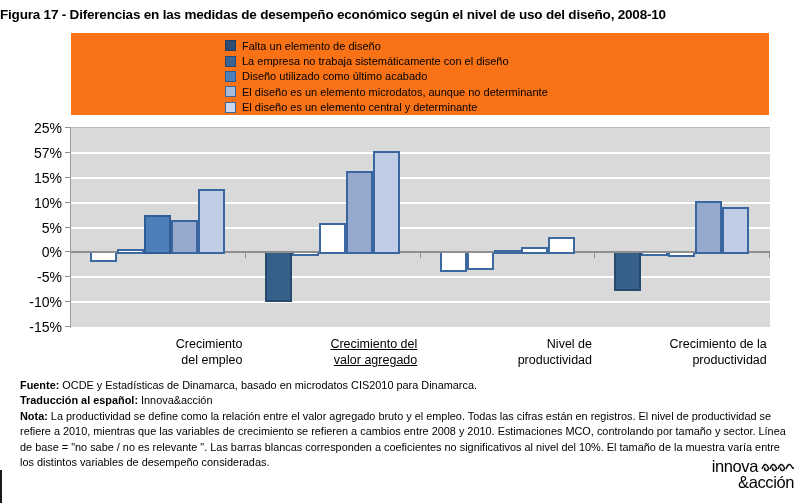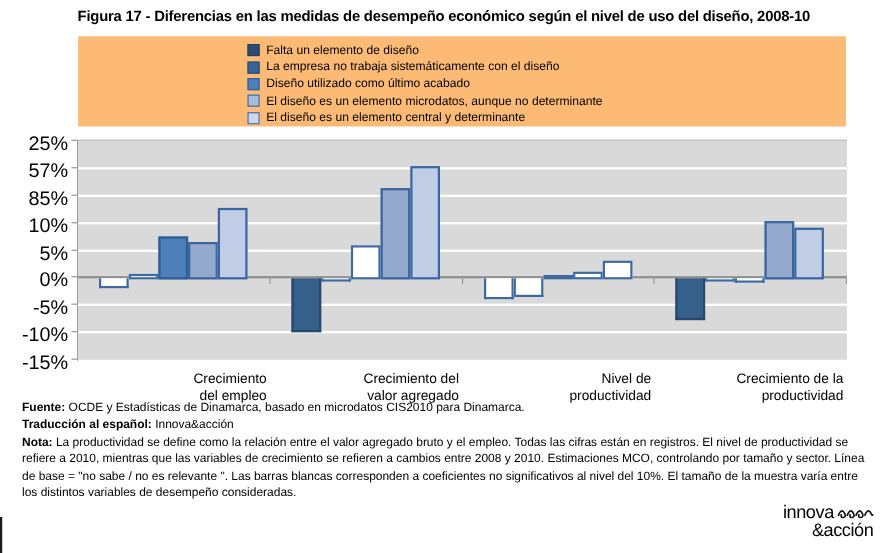--- a/index.html
+++ b/index.html
@@ -1,41 +1,41 @@
 <!DOCTYPE html>
 <html><head>
 <meta charset="utf-8">
 <style>
   html,body{margin:0;padding:0;background:#fff;}
   body{font-family:"Liberation Sans","DejaVu Sans",sans-serif;color:#000;}
   #page{position:relative;width:807px;height:503px;background:#fff;overflow:hidden;}
 
-  #title{position:absolute;top:7px;left:0;width:100%;text-align:center;
+  #title{position:absolute;top:7px;left:0;width:100%;text-align:left;
          font-size:13.5px;font-weight:bold;letter-spacing:-0.2px;}
 
-  #legend-box{position:absolute;left:71px;top:33px;width:698px;height:82px;background:#fdba74;}
+  #legend-box{position:absolute;left:71px;top:33px;width:698px;height:82px;background:#f97316;}
   #legend-items{position:absolute;left:154px;top:5px;}
   .legend-item{display:flex;align-items:center;height:15.4px;font-size:11px;}
   .legend-swatch{width:9px;height:9px;margin-right:6px;flex:0 0 auto;}
 
   #chart{position:absolute;left:0;top:115px;width:807px;height:263px;}
   #plot{position:absolute;left:71px;top:12px;width:699px;height:199px;background:#d9d9d9;
         border-top:1px solid #bdbdbd;}
   .gridline{position:absolute;left:0;width:100%;height:2px;background:#ffffff;}
   #zero-line{position:absolute;left:0;width:100%;height:2px;background:#8f8f8f;z-index:1;}
   #axis-line{position:absolute;left:70px;top:12px;width:1px;height:201px;background:#9b9b9b;}
   .ytick{position:absolute;width:5px;height:1px;background:#8f8f8f;left:65px;}
-  .ylabel{position:absolute;left:0;width:62px;text-align:right;font-size:18px;}
+  .ylabel{position:absolute;left:0;width:62px;text-align:right;font-size:14px;}
   .xtick{position:absolute;width:1px;height:5px;background:#8f8f8f;z-index:2;}
   .bar-group{position:absolute;height:100%;top:0;}
   .bar{position:absolute;box-sizing:border-box;z-index:2;}
   .cat-label{position:absolute;width:170px;text-align:right;font-size:12.5px;line-height:16px;
              white-space:pre-line;transform:translateX(-50%);}
 
-  #footer{position:absolute;left:20px;top:364px;width:772px;font-size:10.9px;line-height:15.4px;}
+  #footer{position:absolute;left:20px;top:378px;width:772px;font-size:10.9px;line-height:15.4px;}
   #footer b{font-weight:bold;}
   #footer p{margin:0;}
 
   #logo{position:absolute;right:13px;top:458px;text-align:right;line-height:16px;
         font-size:16.5px;letter-spacing:-0.4px;font-weight:500;}
   #logo .row1{display:flex;align-items:flex-end;justify-content:flex-end;}
   #logo svg{margin:0 0 2px 2px;}
   #scan-artifact{position:absolute;left:0;top:470px;width:2px;height:33px;background:#1a1a1a;}
 </style>
 </head>
@@ -110,37 +110,37 @@
           <div class="bar" style="left: 54px; width: 27px; top: 125.375px; height: 3.98px; border-top: none; background: rgb(255, 255, 255); border-right: 2px solid rgb(60, 105, 160); border-bottom: 2px solid rgb(60, 105, 160); border-left: 2px solid rgb(60, 105, 160); border-image: initial;"></div>
           <div class="bar" style="left: 81px; width: 27px; top: 73.1375px; height: 53.2375px; background: rgb(149, 169, 206); border: 2px solid rgb(58, 102, 160);"></div>
           <div class="bar" style="left: 108px; width: 27px; top: 79.1075px; height: 47.2675px; background: rgb(193, 205, 230); border: 2px solid rgb(58, 102, 160);"></div>
         </div>
         <div class="xtick" style="left: 698px; top: 125.375px;"></div>
       </div>
   <div class="ylabel" style="top: 5px;">25%</div>
       <div class="ytick" style="top: 12px;"></div>
       <div class="ylabel" style="top: 29.875px;">57%</div>
       <div class="ytick" style="top: 36.875px;"></div>
-      <div class="ylabel" style="top: 54.75px;">85%</div>
+      <div class="ylabel" style="top: 54.75px;">15%</div>
       <div class="ytick" style="top: 61.75px;"></div>
       <div class="ylabel" style="top: 79.625px;">10%</div>
       <div class="ytick" style="top: 86.625px;"></div>
       <div class="ylabel" style="top: 104.5px;">5%</div>
       <div class="ytick" style="top: 111.5px;"></div>
       <div class="ylabel" style="top: 129.375px;">0%</div>
       <div class="ytick" style="top: 136.375px;"></div>
       <div class="ylabel" style="top: 154.25px;">-5%</div>
       <div class="ytick" style="top: 161.25px;"></div>
       <div class="ylabel" style="top: 179.125px;">-10%</div>
       <div class="ytick" style="top: 186.125px;"></div>
       <div class="ylabel" style="top: 204px;">-15%</div>
       <div class="ytick" style="top: 211px;"></div>
       <div class="cat-label" style="left: 157.5px; top: 221px;">Crecimiento
 del empleo</div>
-      <div class="cat-label" style="left: 332.25px; top: 221px;">Crecimiento del
+      <div class="cat-label" style="left: 332.25px; top: 221px; text-decoration: underline;">Crecimiento del
 valor agregado</div>
       <div class="cat-label" style="left: 507px; top: 221px;">Nivel de
 productividad</div>
       <div class="cat-label" style="left: 681.75px; top: 221px;">Crecimiento de la
 productividad</div>
     </div>
 
   <div id="footer">
     <p><b>Fuente:</b><span> OCDE y Estadísticas de Dinamarca, basado en microdatos CIS2010 para Dinamarca.</span></p>
     <p><b>Traducción al español:</b><span> Innova&amp;acción</span></p>

